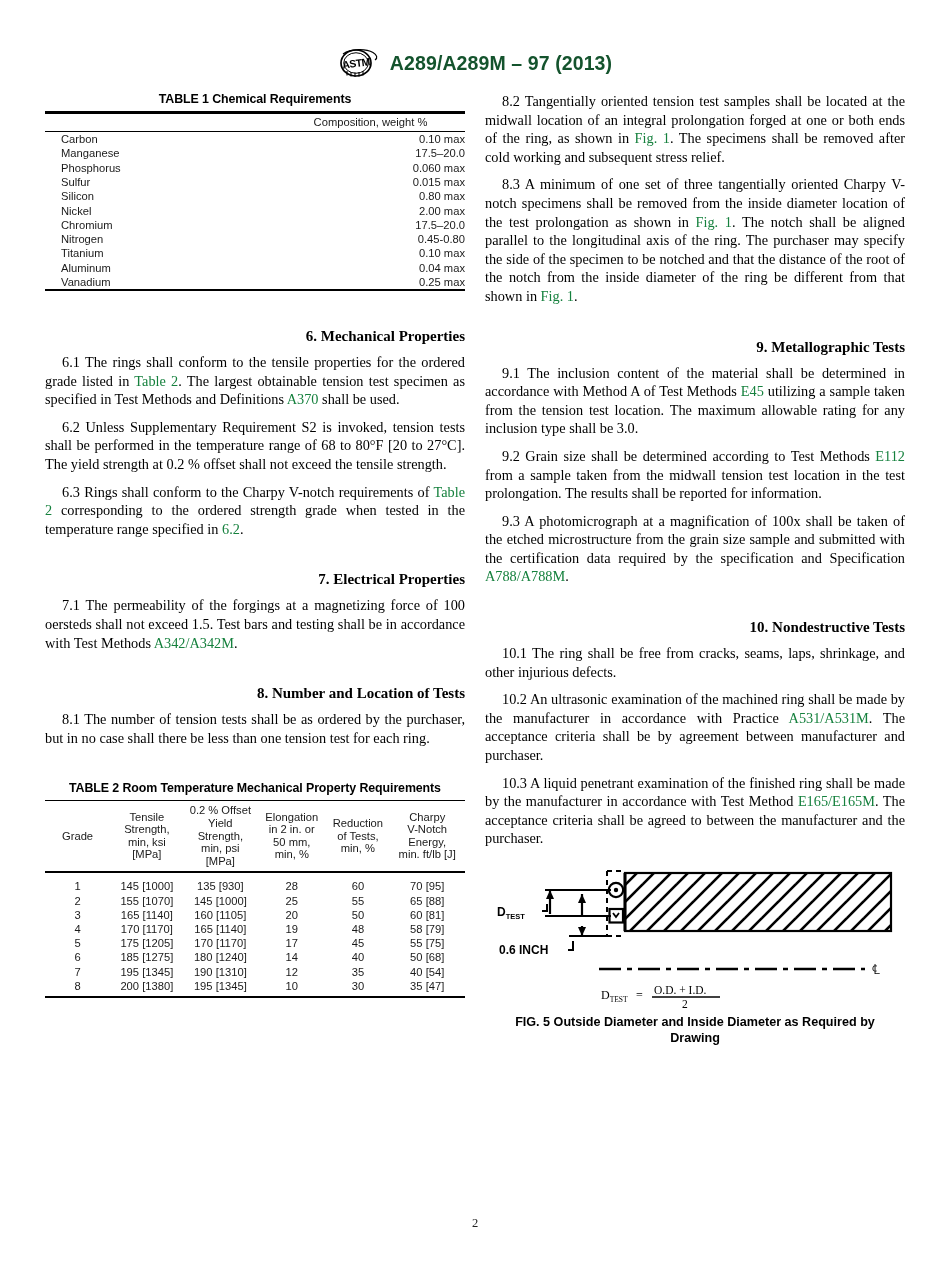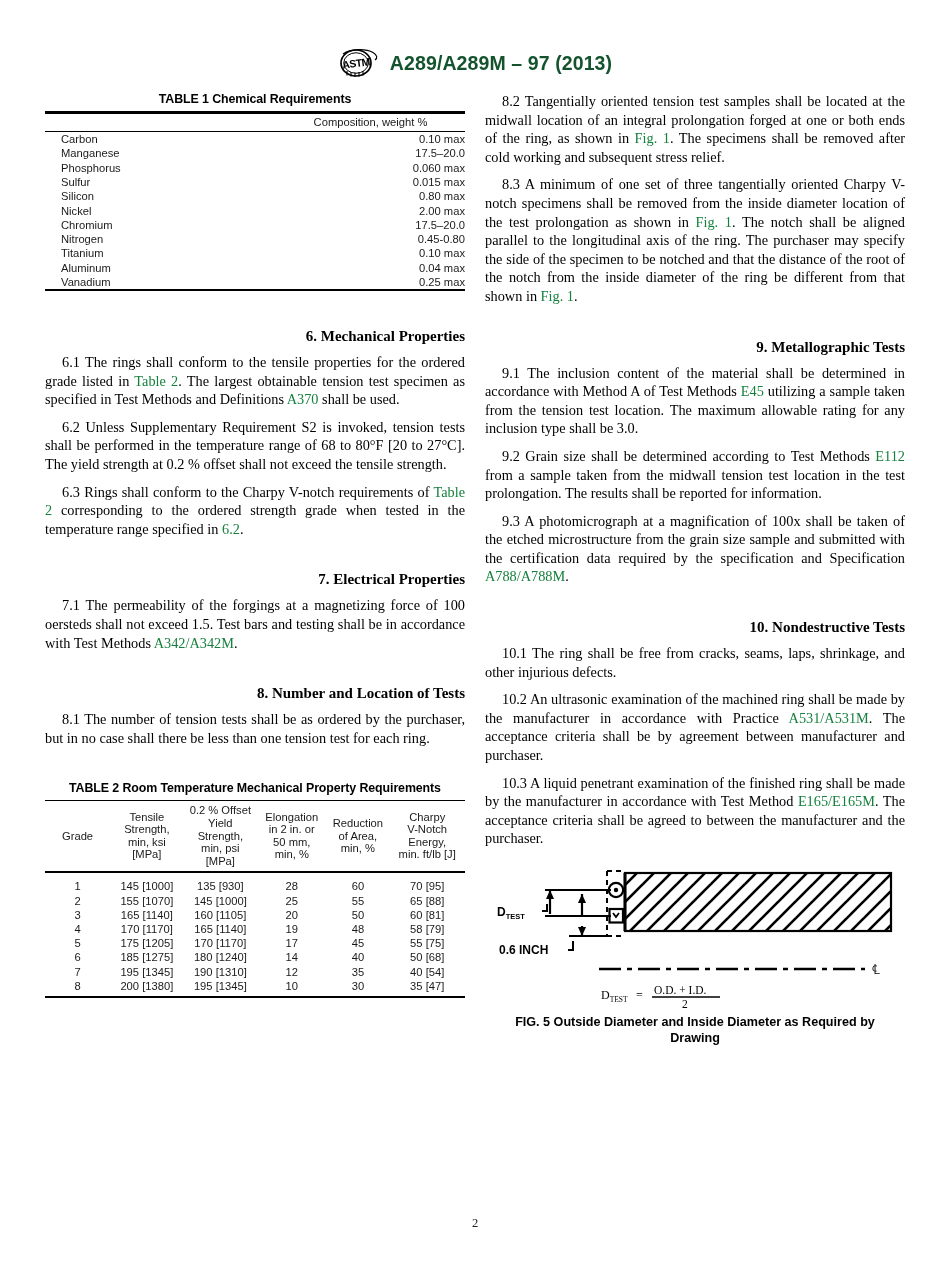--- a/index.html
+++ b/index.html
@@ -300,21 +300,21 @@
               <span>[MPa]</span>
             </td>
             <td>
               <span>Elongation</span><br>
               <span>in 2 in. or</span><br>
               <span>50 mm,</span><br>
               <span>min, %</span>
             </td>
             <td>
               <span>Reduction</span><br>
-              <span>of Area,</span><br>
+              <span>of Tests,</span><br>
               <span>min, %</span>
             </td>
             <td>
               <span>Charpy</span><br>
               <span>V-Notch</span><br>
               <span>Energy,</span><br>
               <span>min. ft/lb [J]</span>
             </td>
           </tr>
         </thead>

